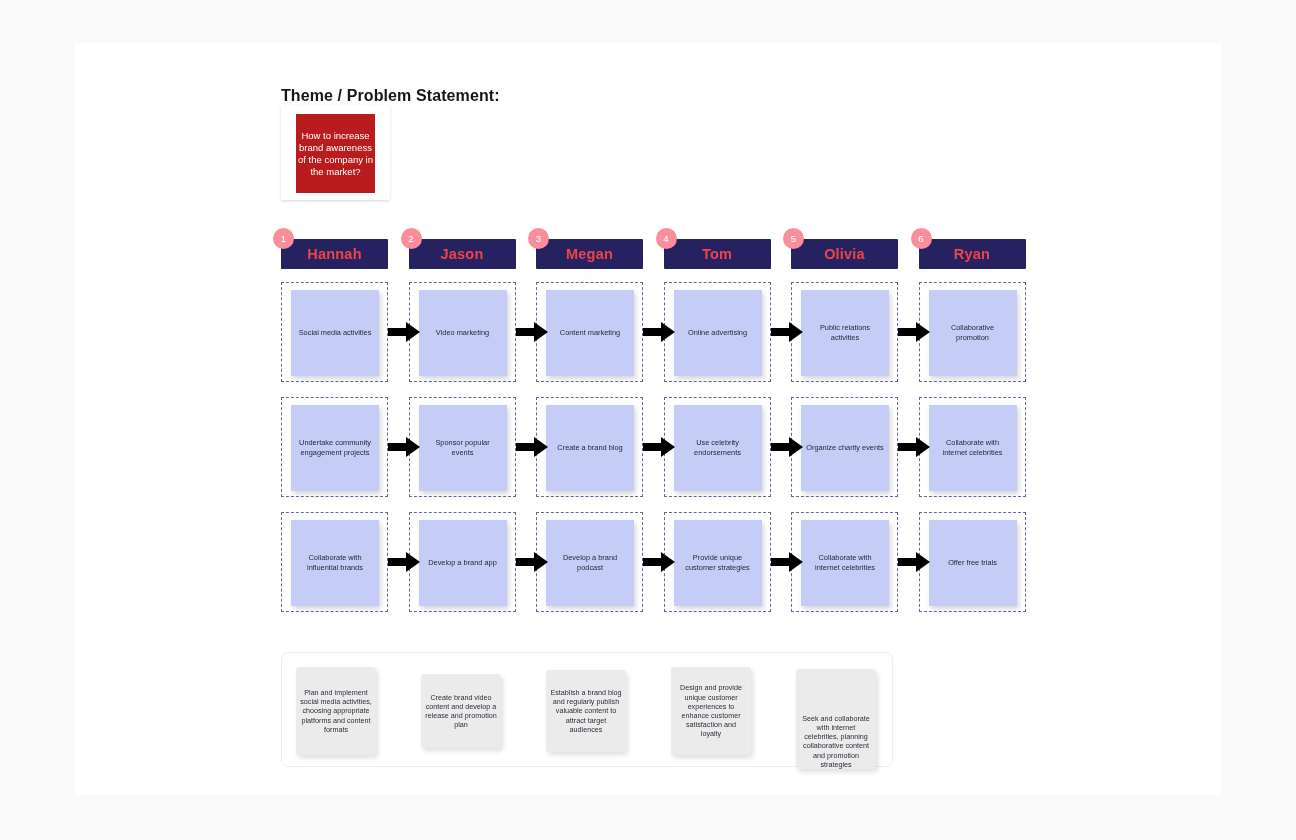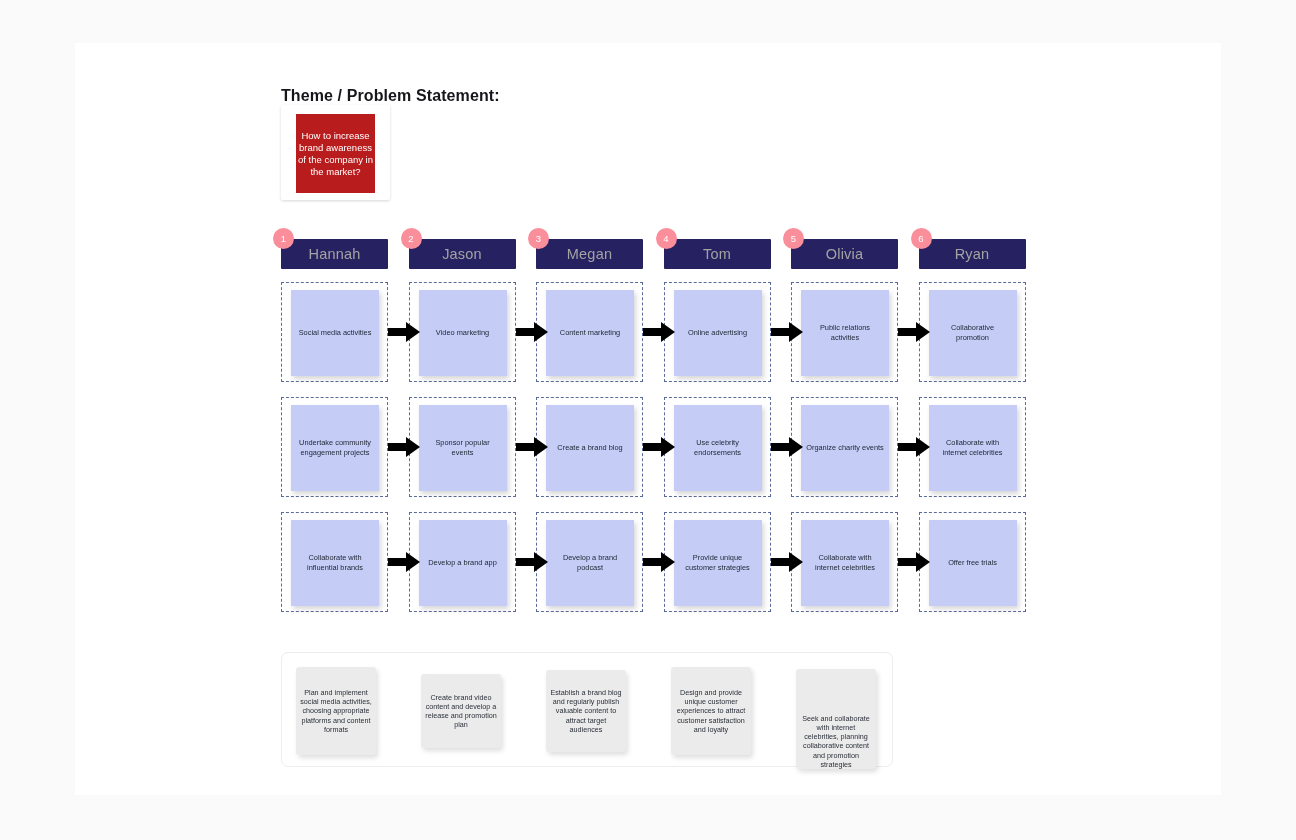--- a/index.html
+++ b/index.html
@@ -50,21 +50,21 @@
   }
   .name-head{
     position:relative;
     height:30px;
     background:#262262;
     border-radius:1px;
     display:flex;align-items:center;justify-content:center;
     z-index:2;
   }
   .name-head span{
-    color:#a3a3a3;font-size:14.5px;font-weight:400;letter-spacing:.2px;
+    color:#ef4444;font-size:14.5px;font-weight:700;letter-spacing:.2px;
   }
   .badge{
     position:absolute;left:-8px;top:-11px;
     width:21px;height:21px;border-radius:50%;
     background:#fa8e9a;
     display:flex;align-items:center;justify-content:center;
     z-index:3;
   }
   .badge span{color:#ffffff;font-size:9.5px;font-weight:400;line-height:1;}
 
@@ -350,20 +350,20 @@
       <div class="note" style="left: 14px; top: 14px; height: 88px;">
         <span>Plan and implement social media activities, choosing appropriate platforms and content formats</span>
       </div>
       <div class="note" style="left: 139px; top: 21px; height: 74px;">
         <span>Create brand video content and develop a release and promotion plan</span>
       </div>
       <div class="note" style="left: 264px; top: 17px; height: 82px;">
         <span>Establish a brand blog and regularly publish valuable content to attract target audiences</span>
       </div>
       <div class="note" style="left: 389px; top: 14px; height: 88px;">
-        <span>Design and provide unique customer experiences to attract customer satisfaction and loyalty</span>
+        <span>Design and provide unique customer experiences to enhance customer satisfaction and loyalty</span>
       </div>
       <div class="note" style="left: 514px; top: 16px; height: 100px; align-items: flex-end;">
         <span>Seek and collaborate with internet celebrities, planning collaborative content and promotion strategies</span>
       </div>
     </div>
 
 </div>
 
 </body></html>

